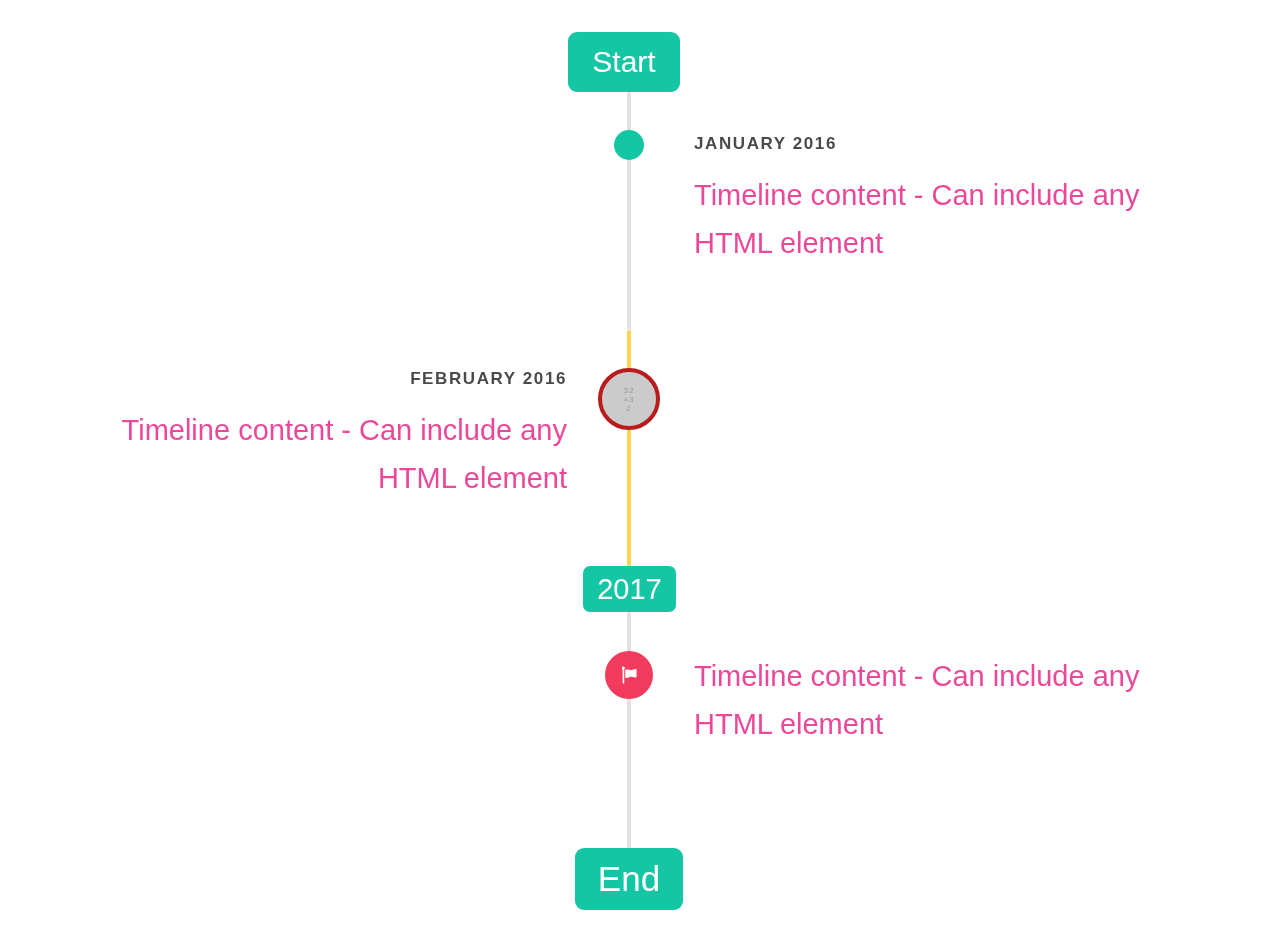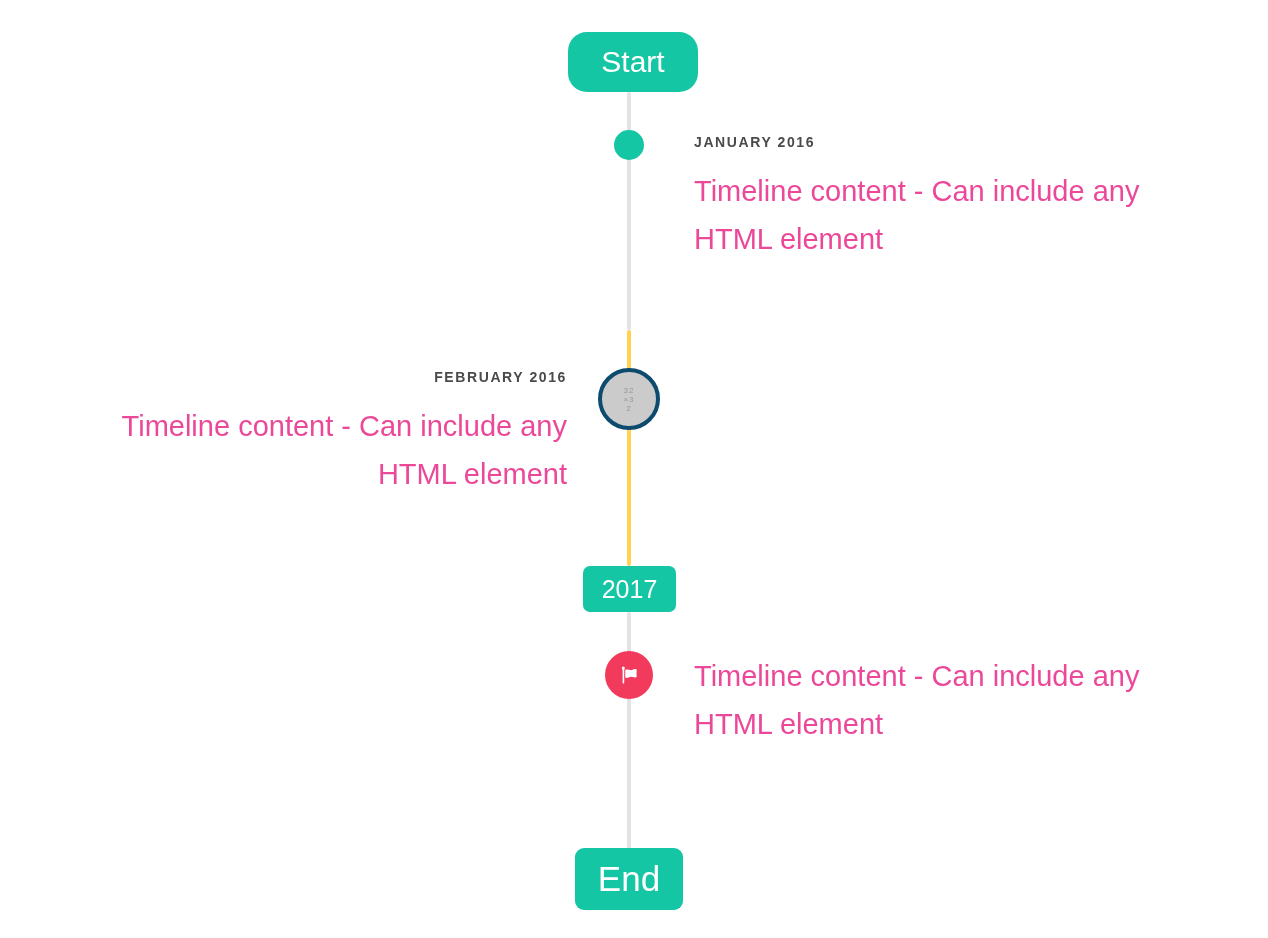--- a/index.html
+++ b/index.html
@@ -35,52 +35,52 @@
     color: #ffffff;
     display: flex;
     align-items: center;
     justify-content: center;
     border: none;
     cursor: pointer;
     font-family: "Liberation Sans", sans-serif;
   }
   .start-btn {
     left: 568px; top: 32px;
-    width: 130px; height: 60px;
-    border-radius: 19px;
+    width: 112px; height: 60px;
+    border-radius: 9px;
     font-size: 30px;
   }
   .end-btn {
     left: 575px; top: 848px;
     width: 108px; height: 62px;
     border-radius: 9px;
     font-size: 35px;
   }
   .year-badge {
     left: 583px; top: 566px;
     width: 93px; height: 46px;
     border-radius: 7px;
-    font-size: 25px;
+    font-size: 29px;
   }
 
   
   .dot-marker {
     position: absolute;
     left: 614px; top: 130px;
     width: 30px; height: 30px;
     border-radius: 50%;
     background: #14c6a4;
   }
   .avatar-marker {
     position: absolute;
     left: 598px; top: 368px;
     width: 54px; height: 54px;
     border-radius: 50%;
     background: #cbcbcb;
-    border: 4px solid #0c4a6e;
+    border: 4px solid #b91c1c;
     display: flex;
     align-items: center;
     justify-content: center;
   }
   .avatar-marker .ph-text {
     width: 16px;
     font-size: 8px;
     line-height: 9px;
     color: #979797;
     text-align: center;
@@ -99,21 +99,21 @@
   }
 
   
   .item-content {
     position: absolute;
     width: 530px;
   }
   .item-content.right { left: 694px; text-align: left; }
   .item-content.left  { left: 37px;  text-align: right; }
   .item-date {
-    font-size: 14px;
+    font-size: 17px;
     font-weight: bold;
     letter-spacing: 1.6px;
     color: #4a4a4a;
     margin: 0 0 17px 0;
   }
   .item-body {
     font-size: 29px;
     line-height: 48px;
     color: #ec4899;
     margin: 0;

